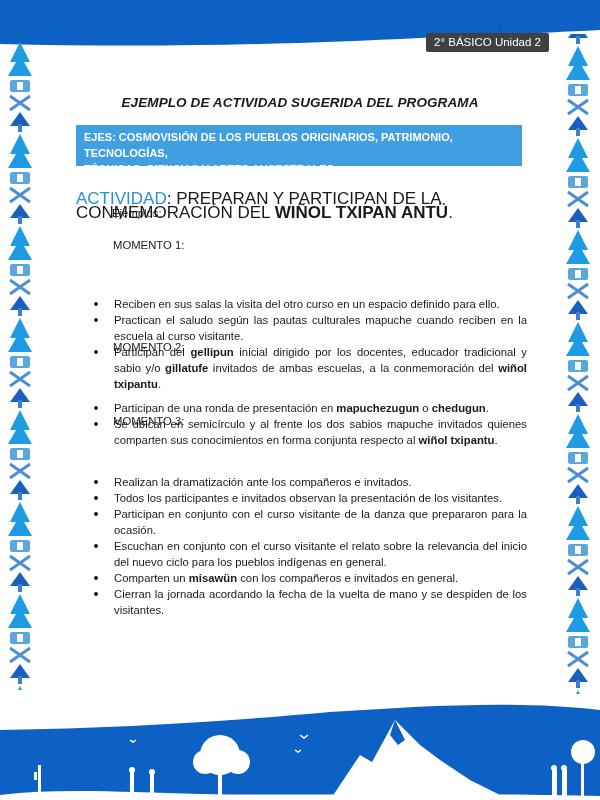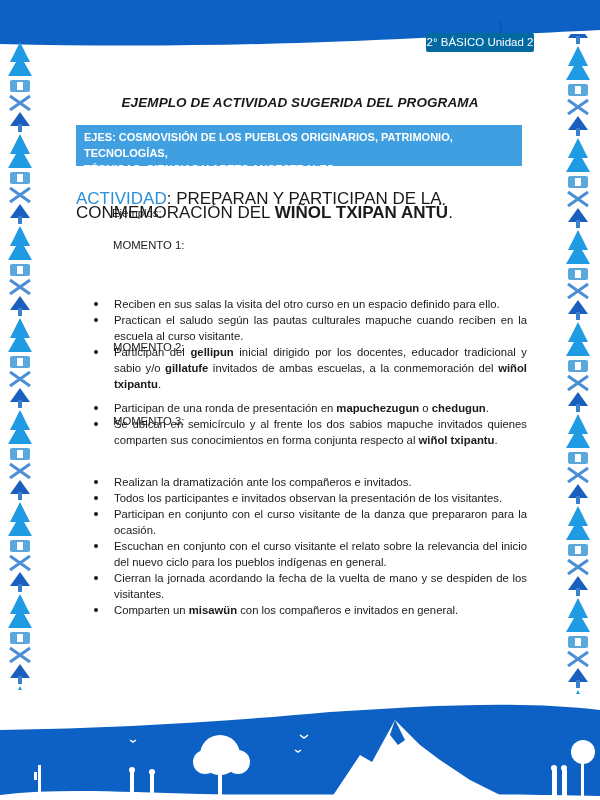--- a/index.html
+++ b/index.html
@@ -1,22 +1,22 @@
 <!DOCTYPE html>
 <html><head>
 <meta charset="utf-8">
 <style>
   * { margin: 0; padding: 0; box-sizing: border-box; }
   html, body { width: 600px; height: 800px; overflow: hidden; background: #ffffff; }
   body { position: relative; font-family: "Liberation Sans", "DejaVu Sans", sans-serif; color: #1a1a1a; }
 
   .top-band { position: absolute; left: 0; top: 0; width: 600px; height: 60px; }
   .unit-badge {
-    position: absolute; left: 426px; top: 33px; width: 108px; height: 19px;
-    background: #0369a1; color: #ffffff; border-radius: 2px;
+    position: absolute; left: 426px; top: 33px; width: 123px; height: 19px;
+    background: #404040; color: #ffffff; border-radius: 2px;
     font-size: 11.5px; line-height: 19px; text-align: center;
   }
   .badge-stem { position: absolute; left: 499px; top: 22px; width: 3px; height: 12px; background: #0c58b8; }
 
   .border-col { position: absolute; top: 40px; width: 28px; height: 650px; }
   .border-col.left { left: 6px; }
   .border-col.right { left: 564px; top: 34px; height: 660px; }
 
   .bottom-band { position: absolute; left: 0; top: 700px; width: 600px; height: 100px; }
 
@@ -135,15 +135,15 @@
   <li><span>Participan de una ronda de presentación en </span><b>mapuchezugun</b><span> o </span><b>chedugun</b><span>.</span></li>
   <li><span>Se ubican en semicírculo y al frente los dos sabios mapuche invitados quienes comparten sus conocimientos en forma conjunta respecto al </span><b>wiñol txipantu</b><span>.</span></li>
 </ul>
 
 <div class="moment-label" style="top:414px;">MOMENTO 3:</div>
 <ul class="bullets" style="top:429px;">
   <li><span>Realizan la dramatización ante los compañeros e invitados.</span></li>
   <li><span>Todos los participantes e invitados observan la presentación de los visitantes.</span></li>
   <li><span>Participan en conjunto con el curso visitante de la danza que prepararon para la ocasión.</span></li>
   <li><span>Escuchan en conjunto con el curso visitante el relato sobre la relevancia del inicio del nuevo ciclo para los pueblos indígenas en general.</span></li>
+  <li><span>Comparten un </span><b>misawün</b><span> con los compañeros e invitados en general.</span></li>
   <li><span>Cierran la jornada acordando la fecha de la vuelta de mano y se despiden de los visitantes.</span></li>
-  <li><span>Comparten un </span><b>misawün</b><span> con los compañeros e invitados en general.</span></li>
 </ul>
 
 </body></html>

